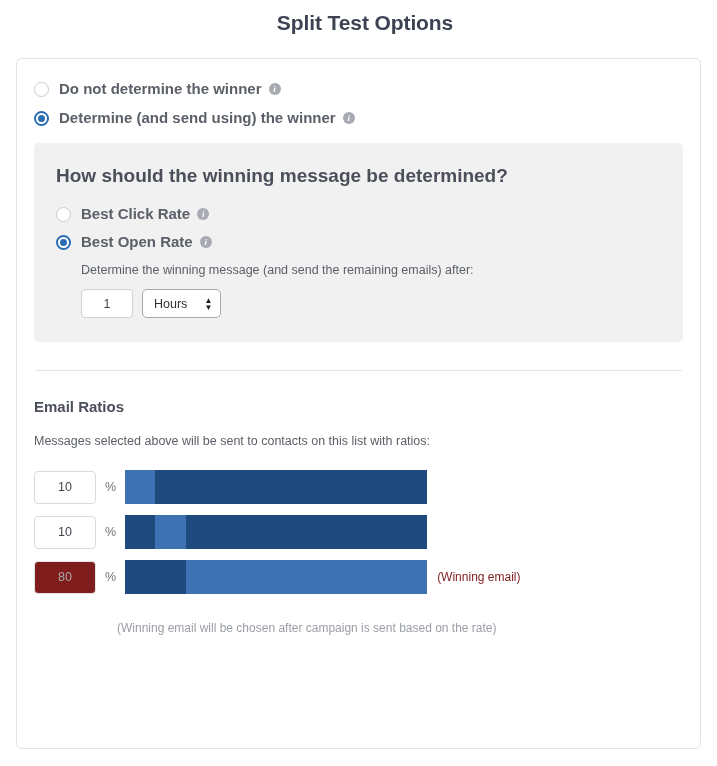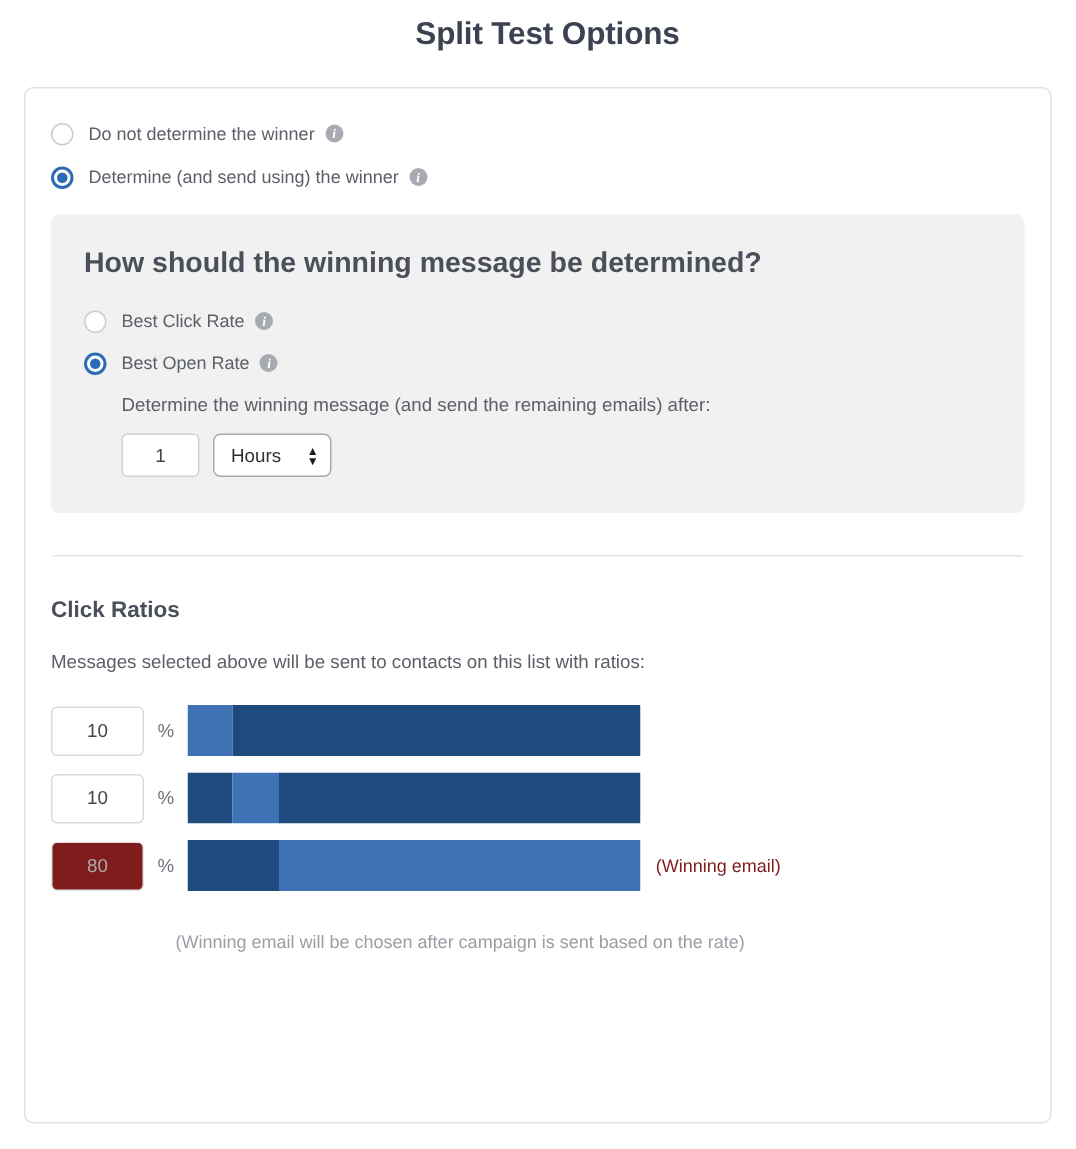--- a/index.html
+++ b/index.html
@@ -73,22 +73,22 @@
     position: absolute;
     left: 50%;
     top: 50%;
     width: 7px;
     height: 7px;
     margin: -3.5px 0 0 -3.5px;
     border-radius: 50%;
     background: #2b6cb4;
   }
   .radio-label {
-    font-size: 12px;
-    font-weight: normal;
+    font-size: 15px;
+    font-weight: bold;
     color: #5b6068;
     line-height: 16px;
   }
 
   .info-icon {
     display: inline-block;
     width: 12px;
     height: 12px;
     border-radius: 50%;
     background: #a7abb1;
@@ -281,21 +281,21 @@
           <span class="spinner">
             <span>▲</span>
             <span>▼</span>
           </span>
         </div>
       </div>
     </div>
 
     <hr class="divider">
 
-    <h2 class="section-heading">Click Ratios</h2>
+    <h2 class="section-heading">Email Ratios</h2>
     <div class="ratio-desc">Messages selected above will be sent to contacts on this list with ratios:</div>
 
     <div>
 
       <div class="ratio-row">
         <input class="pct-input" type="text" value="10" style="">
         <span class="pct-sign">%</span>
         <div class="bar">
           <span class="seg" style="width:10%;background:#3f72b5"></span>
           <span class="seg" style="width:90%;background:#1e4a7d"></span>

